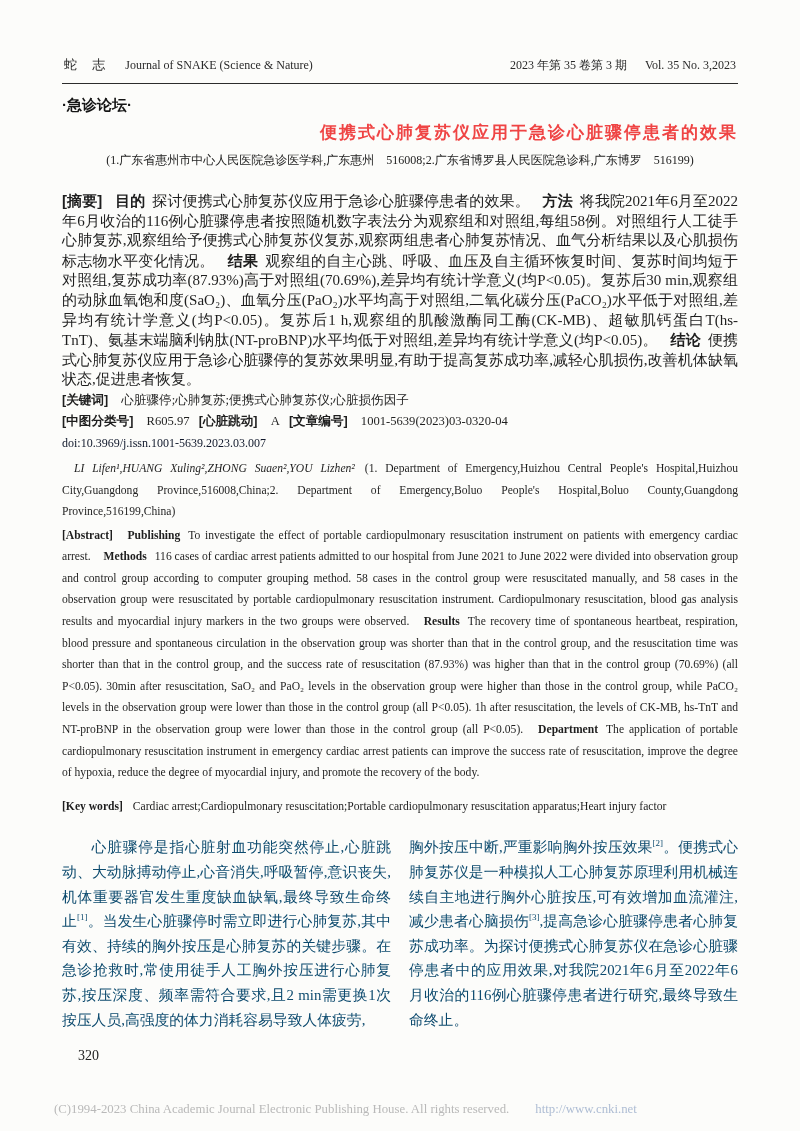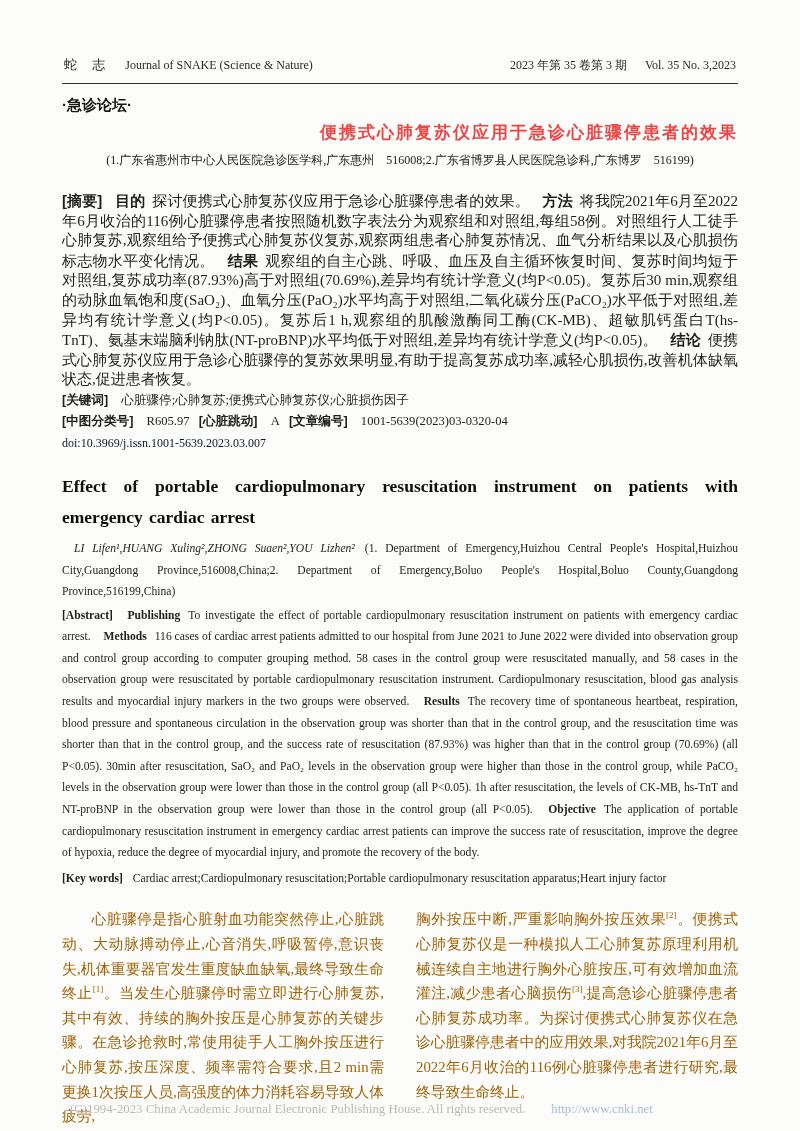--- a/index.html
+++ b/index.html
@@ -31,32 +31,32 @@
   .meta-val{margin-right:10px;}
   .doi-line{font-size:12px;line-height:20px;margin-top:2px;color:#0f172a;}
   
   .en-title{font-size:17.5px;font-weight:bold;line-height:31px;margin-top:18px;
     text-align:justify;word-spacing:2px;color:#0d0d0d;}
   .en-authors{font-size:11.6px;line-height:21.5px;margin-top:5px;text-align:justify;color:#1e1e1e;}
   .en-names{font-style:italic;margin-right:10px;margin-left:12px;}
   .en-abstract{font-size:11.6px;line-height:21.6px;margin-top:2px;text-align:justify;color:#1e1e1e;}
   .en-abstract .b{font-weight:bold;}
   .en-abstract .b.inner{margin:0 8px 0 10px;}
-  .en-keywords{font-size:11.6px;line-height:21.6px;margin-top:4px;text-align:justify;color:#1e1e1e;}
+  .en-keywords{font-size:11.6px;line-height:21.6px;margin-top:12px;text-align:justify;color:#1e1e1e;}
   .en-keywords .b{font-weight:bold;margin-right:10px;}
   
-  .columns{display:grid;grid-template-columns:1fr 1fr;column-gap:32px;
-    margin-top:18px;font-size:14.8px;line-height:24.6px;text-align:justify;color:#a16207;}
+  .columns{display:grid;grid-template-columns:1fr 1fr;column-gap:18px;
+    margin-top:18px;font-size:14.8px;line-height:24.6px;text-align:justify;color:#0c4a6e;}
   .col p{margin:0;}
   .col .indent{text-indent:2em;}
   sup{font-size:9px;line-height:0;}
   
   .pagenum{font-size:14px;margin-top:16px;padding-left:16px;color:#222;}
   .pfooter{position:absolute;left:54px;right:32px;bottom:14px;font-size:12.8px;
-    color:#b9b9b9;display:flex;gap:26px;align-items:baseline;margin-left:16px;}
+    color:#b9b9b9;display:flex;gap:26px;align-items:baseline;}
   .pfooter a{color:#aebdd4;text-decoration:none;}
 </style>
 </head>
 <body>
 
 <div class="page">
 
   <div class="jheader">
     <div class="left">
       <span class="cn">蛇 志</span><span>Journal of SNAKE (Science &amp; Nature)</span>
@@ -88,32 +88,31 @@
     <span class="sec-label">[中图分类号]</span>
     <span class="gap meta-val">R605.97</span>
     <span class="sec-label">[心脏跳动]</span>
     <span class="gap meta-val">A</span>
     <span class="sec-label">[文章编号]</span>
     <span class="gap">1001-5639(2023)03-0320-04</span>
   </div>
 
   <div class="doi-line">doi:10.3969/j.issn.1001-5639.2023.03.007</div>
 
-  <div class="en-title">Effect of portable cardiopulmonary resuscitation instrument on patients with emergency cardiac arrest</div>
 
   <div class="en-authors">
     <span class="en-names">LI Lifen¹,HUANG Xuling²,ZHONG Suaen²,YOU Lizhen²</span><span>(1. Department of Emergency,Huizhou Central People's Hospital,Huizhou City,Guangdong Province,516008,China;2. Department of Emergency,Boluo People's Hospital,Boluo County,Guangdong Province,516199,China)</span>
   </div>
 
   <div class="en-abstract">
     <span class="b">[Abstract]</span>
     <span class="b inner">Publishing</span><span>To investigate the effect of portable cardiopulmonary resuscitation instrument on patients with emergency cardiac arrest.</span>
     <span class="b inner">Methods</span><span>116 cases of cardiac arrest patients admitted to our hospital from June 2021 to June 2022 were divided into observation group and control group according to computer grouping method. 58 cases in the control group were resuscitated manually, and 58 cases in the observation group were resuscitated by portable cardiopulmonary resuscitation instrument. Cardiopulmonary resuscitation, blood gas analysis results and myocardial injury markers in the two groups were observed.</span>
     <span class="b inner">Results</span><span>The recovery time of spontaneous heartbeat, respiration, blood pressure and spontaneous circulation in the observation group was shorter than that in the control group, and the resuscitation time was shorter than that in the control group, and the success rate of resuscitation (87.93%) was higher than that in the control group (70.69%) (all P&lt;0.05). 30min after resuscitation, SaO₂ and PaO₂ levels in the observation group were higher than those in the control group, while PaCO₂ levels in the observation group were lower than those in the control group (all P&lt;0.05). 1h after resuscitation, the levels of CK-MB, hs-TnT and NT-proBNP in the observation group were lower than those in the control group (all P&lt;0.05).</span>
-    <span class="b inner">Objective</span><span>The application of portable cardiopulmonary resuscitation instrument in emergency cardiac arrest patients can improve the success rate of resuscitation, improve the degree of hypoxia, reduce the degree of myocardial injury, and promote the recovery of the body.</span>
+    <span class="b inner">Department</span><span>The application of portable cardiopulmonary resuscitation instrument in emergency cardiac arrest patients can improve the success rate of resuscitation, improve the degree of hypoxia, reduce the degree of myocardial injury, and promote the recovery of the body.</span>
   </div>
 
   <div class="en-keywords">
     <span class="b">[Key words]</span><span>Cardiac arrest;Cardiopulmonary resuscitation;Portable cardiopulmonary resuscitation apparatus;Heart injury factor</span>
   </div>
 
   <div class="columns">
     <div class="col">
       <p class="indent"><span>心脏骤停是指心脏射血功能突然停止,心脏跳动、大动脉搏动停止,心音消失,呼吸暂停,意识丧失,机体重要器官发生重度缺血缺氧,最终导致生命终止</span><sup>[1]</sup><span>。当发生心脏骤停时需立即进行心肺复苏,其中有效、持续的胸外按压是心肺复苏的关键步骤。在急诊抢救时,常使用徒手人工胸外按压进行心肺复苏,按压深度、频率需符合要求,且2 min需更换1次按压人员,高强度的体力消耗容易导致人体疲劳,</span></p>
     </div>

